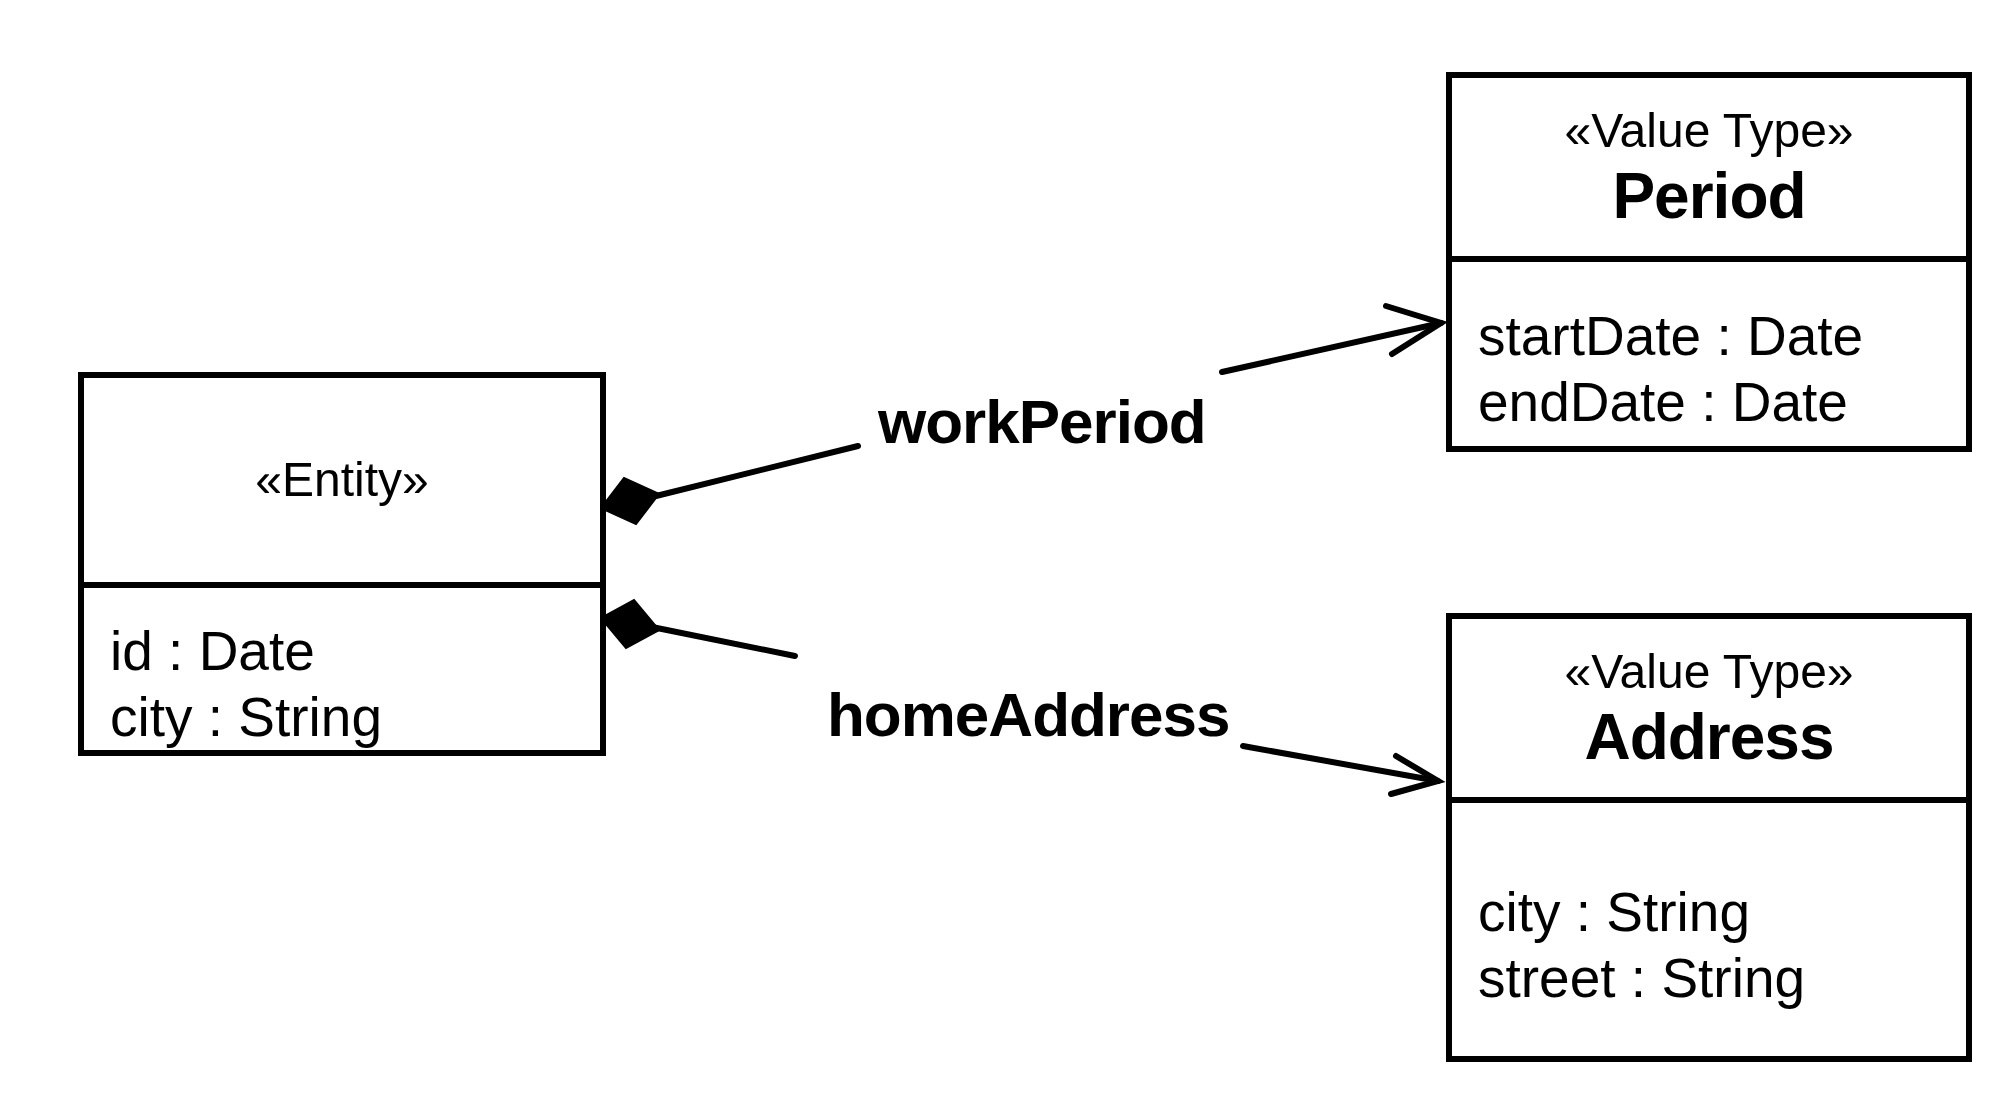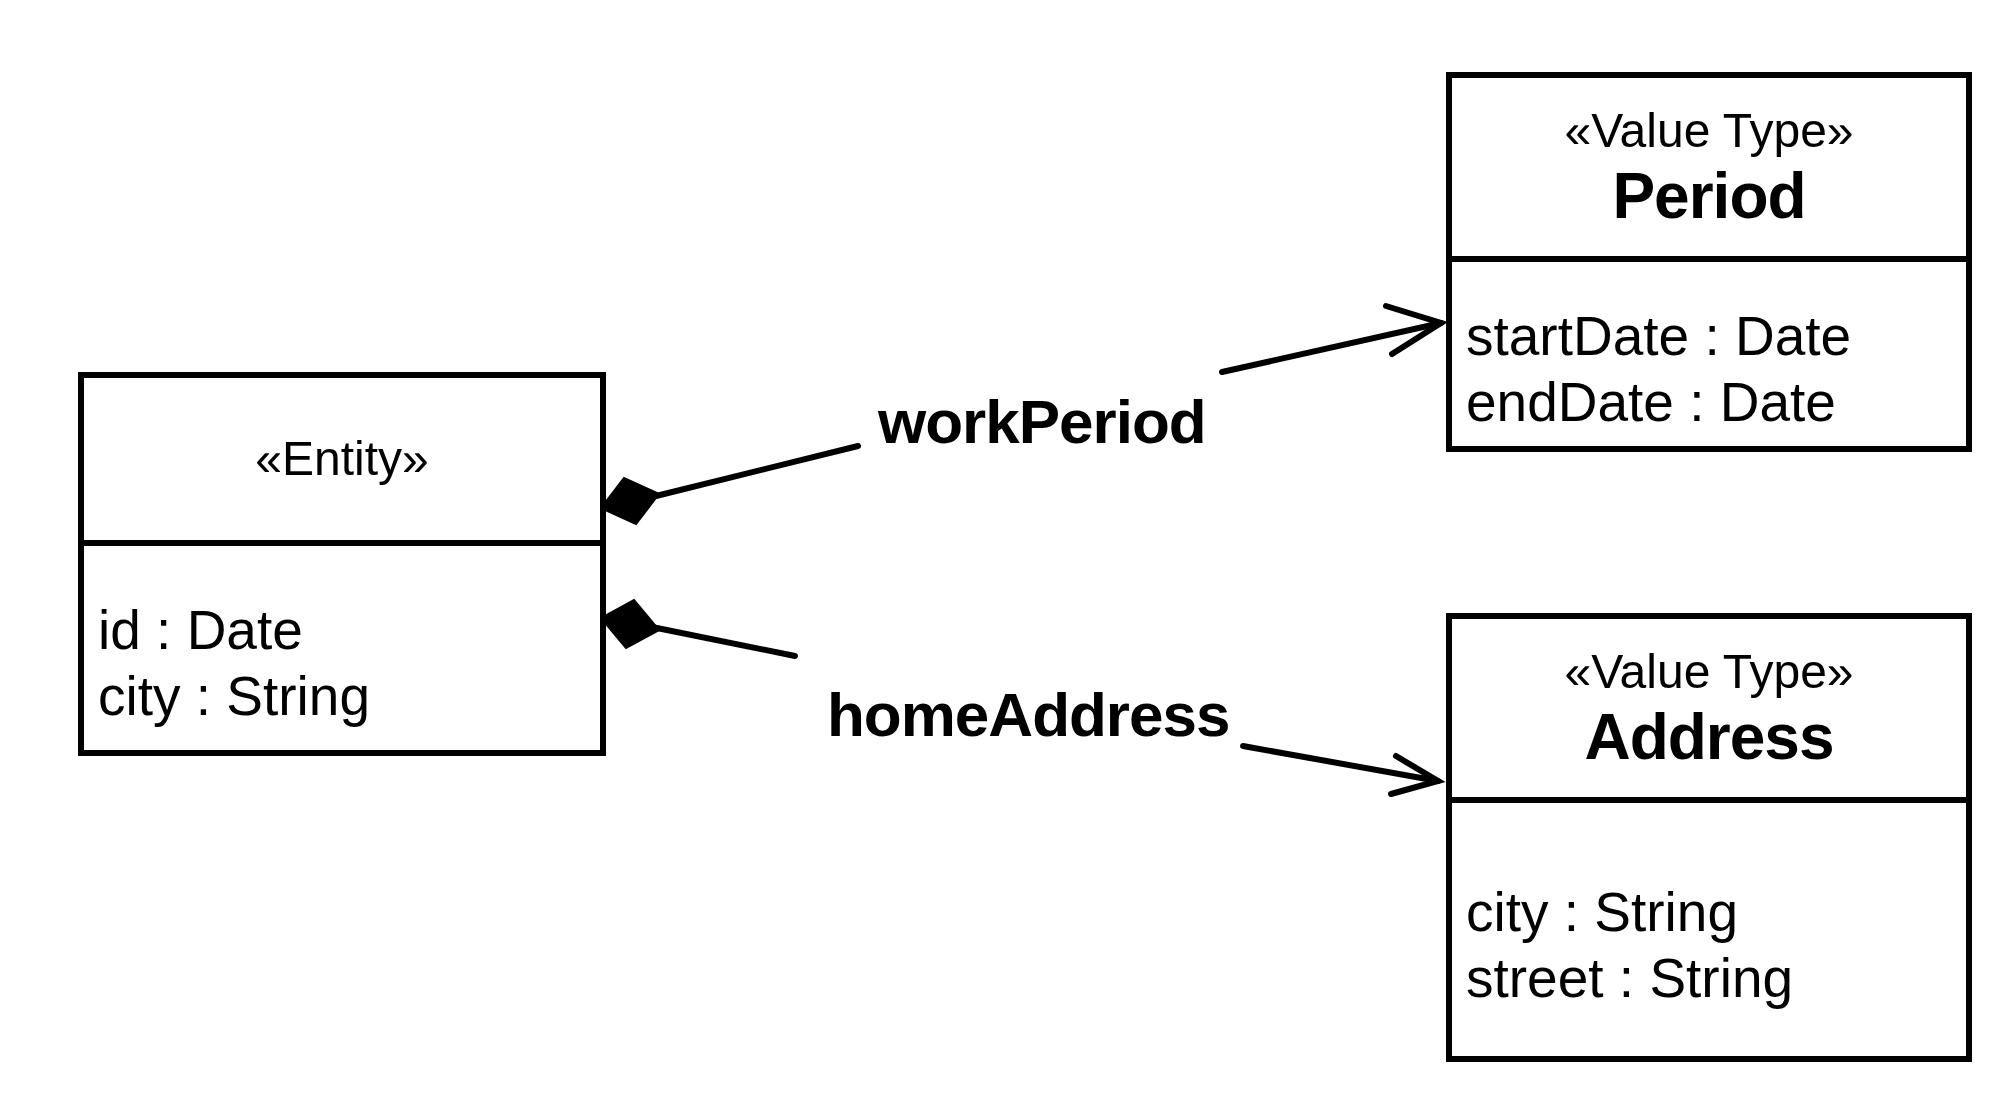--- a/index.html
+++ b/index.html
@@ -47,31 +47,31 @@
     font-weight: 700;
     letter-spacing: -1px;
     white-space: nowrap;
   }
   .uml-body {
     flex: 1;
     display: flex;
     flex-direction: column;
     justify-content: center;
     align-items: flex-start;
-    padding-left: 14px;
+    padding-left: 26px;
   }
   .attr {
     font-size: 55px;
     line-height: 66px;
     font-weight: 400;
     white-space: nowrap;
   }
 
   #member  { left: 78px;   top: 372px; width: 528px; height: 384px; }
-  #member .uml-header  { height: 168px; }
+  #member .uml-header  { height: 210px; }
   #period  { left: 1446px; top: 72px;  width: 526px; height: 380px; }
   #period .uml-header  { height: 184px; }
   #address { left: 1446px; top: 613px; width: 526px; height: 449px; }
   #address .uml-header { height: 184px; }
 
   
   .rel-label {
     position: absolute;
     font-size: 62px;
     font-weight: 700;

